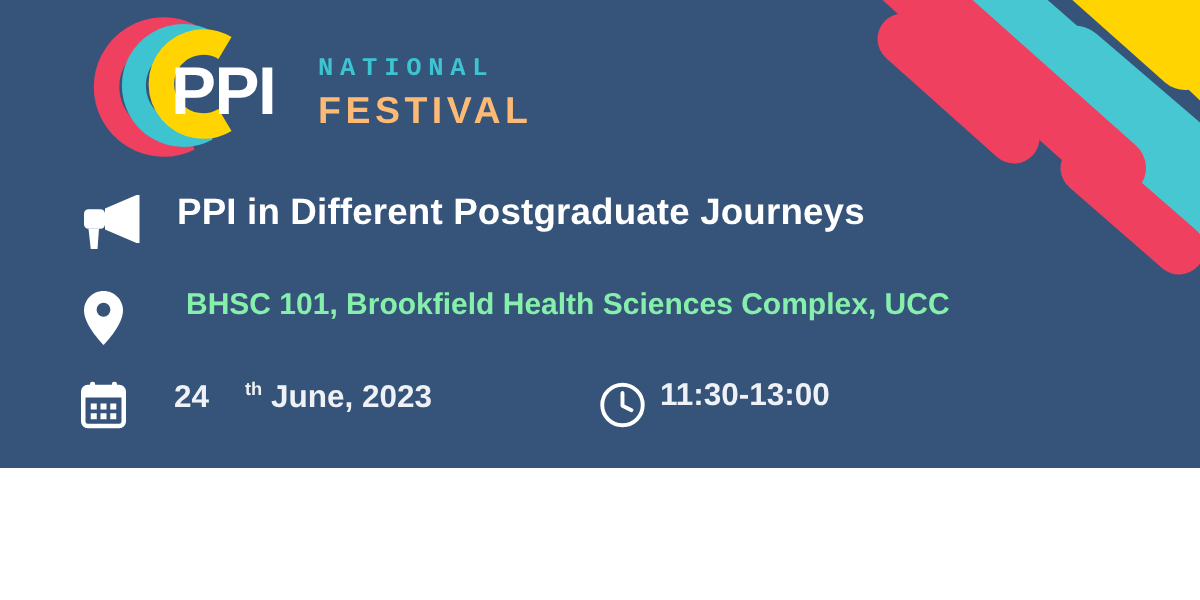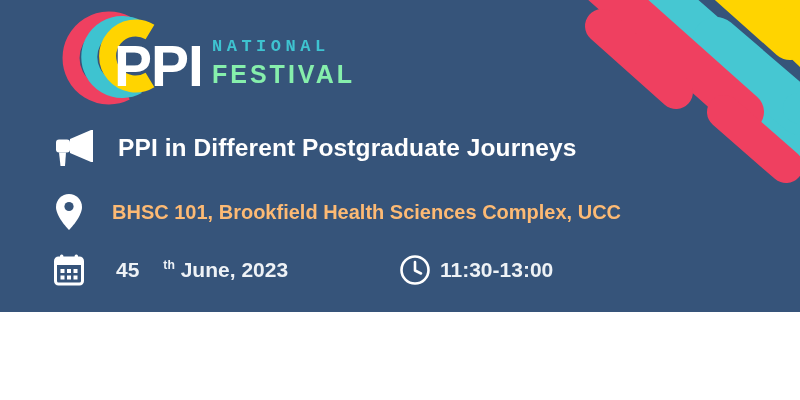--- a/index.html
+++ b/index.html
@@ -57,21 +57,21 @@
   }
   .logo-mark {
     position: absolute;
     left: 0; top: 2px;
     width: 108px; height: 96px;
   }
   .logo-ppi {
     position: absolute;
     left: 62px;
     top: 30px;
-    font-size: 57px;
+    font-size: 45px;
     font-weight: bold;
     color: #ffffff;
     letter-spacing: -1px;
     line-height: 1;
     font-family: "Liberation Sans", sans-serif;
   }
   .logo-national {
     position: absolute;
     left: 160px;
     top: 30px;
@@ -81,30 +81,29 @@
     letter-spacing: 4.5px;
     line-height: 1;
     font-family: Liberation Mono, monospace;
   }
   .logo-festival {
     position: absolute;
     left: 160px;
     top: 54px;
     font-size: 25px;
     font-weight: bold;
-    color: #86efac;
+    color: #fdba74;
     letter-spacing: 3px;
     line-height: 1;
   }
 
   
   .row {
     position: absolute;
     display: flex;
-    align-items: center;
     color: #f2f5f8;
   }
   .row-icon {
     display: flex;
     align-items: center;
     justify-content: center;
     flex: 0 0 auto;
   }
   .row-title {
     left: 52px; top: 128px;
@@ -117,24 +116,24 @@
     color: #ffffff;
     letter-spacing: 0.1px;
     white-space: nowrap;
   }
 
   .row-venue {
     left: 52px; top: 192px;
   }
   .row-venue .row-icon { width: 34px; height: 40px; }
   .venue-text {
-    margin-left: 26px;
+    margin-left: 38px;
     font-size: 20px;
     font-weight: bold;
-    color: #fdba74;
+    color: #86efac;
     white-space: nowrap;
   }
 
   .row-date {
     left: 52px; top: 252px;
   }
   .row-date .row-icon { width: 34px; height: 36px; }
   .date-text {
     margin-left: 30px;
     font-size: 21px;
@@ -242,21 +241,21 @@
           <rect x="6" y="0.5" width="3.4" height="7" rx="1.5" fill="#ffffff"></rect>
           <rect x="20.6" y="0.5" width="3.4" height="7" rx="1.5" fill="#ffffff"></rect>
           <rect x="6.5" y="15" width="4" height="4" fill="#ffffff"></rect>
           <rect x="13" y="15" width="4" height="4" fill="#ffffff"></rect>
           <rect x="19.5" y="15" width="4" height="4" fill="#ffffff"></rect>
           <rect x="6.5" y="21.5" width="4" height="4" fill="#ffffff"></rect>
           <rect x="13" y="21.5" width="4" height="4" fill="#ffffff"></rect>
           <rect x="19.5" y="21.5" width="4" height="4" fill="#ffffff"></rect>
         </svg>
       </span>
-      <span class="date-text"><span>45</span><sup>th</sup><span> June, 2023</span></span>
+      <span class="date-text"><span>24</span><sup>th</sup><span> June, 2023</span></span>
     </div>
 
     <div class="row row-time">
       <span class="row-icon">
         <svg width="32" height="32" viewBox="0 0 32 32">
           <circle cx="16" cy="16" r="13.5" fill="none" stroke="#ffffff" stroke-width="2.6"></circle>
           <path d="M16 8 L16 16.5 L22 19.5" fill="none" stroke="#ffffff" stroke-width="2.6" stroke-linecap="round" stroke-linejoin="round"></path>
         </svg>
       </span>
       <span class="time-text">11:30-13:00</span>

